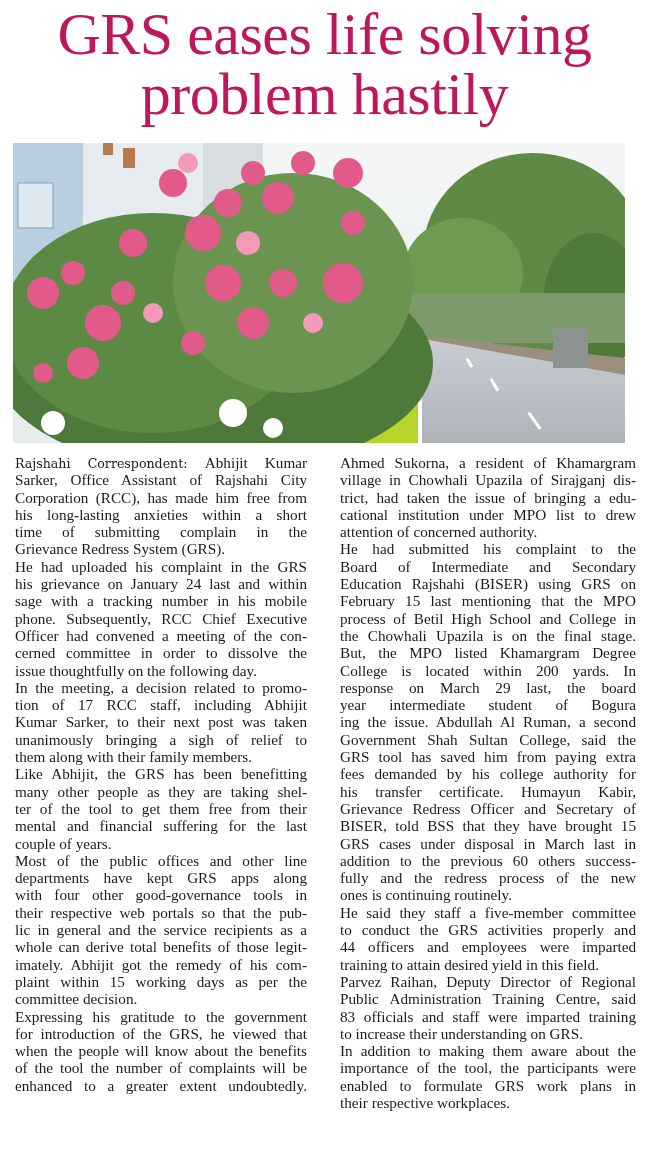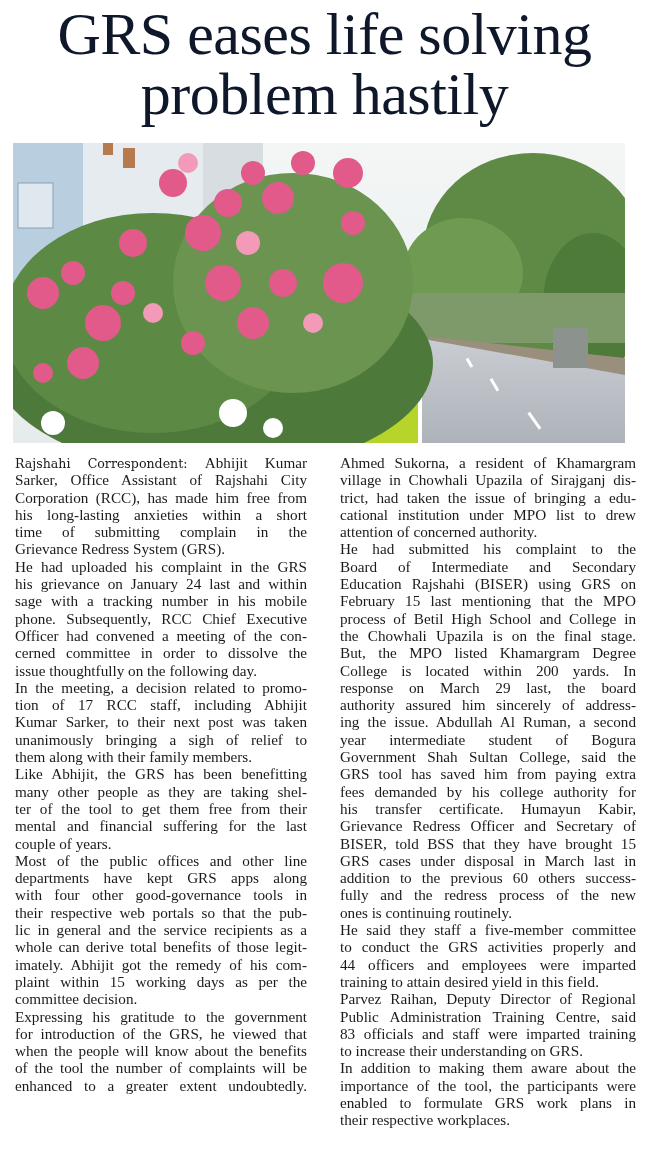--- a/index.html
+++ b/index.html
@@ -1,17 +1,17 @@
 <!DOCTYPE html>
 <html><head>
 <meta charset="utf-8">
 <style>
   html, body { margin: 0; padding: 0; background: #ffffff; }
   body { width: 649px; height: 1171px; position: relative; overflow: hidden; font-family: "DejaVu Serif", "Liberation Serif", serif; color: #1a1a1a; }
-  .headline { position: absolute; left: 0; top: 4px; width: 649px; text-align: center; font-family: "Liberation Serif", serif; font-size: 60px; line-height: 60px; color: #0f172a; letter-spacing: -0.5px; }
+  .headline { position: absolute; left: 0; top: 4px; width: 649px; text-align: center; font-family: "Liberation Serif", serif; font-size: 60px; line-height: 60px; color: #be185d; letter-spacing: -0.5px; }
   .headline div { white-space: nowrap; }
   .photo { position: absolute; left: 13px; top: 143px; width: 612px; height: 300px; overflow: hidden; background: #e8eef0; }
   .photo svg { display: block; }
   .col { position: absolute; top: 454px; }
   .col-left { left: 15px; width: 292px; }
   .col-right { left: 340px; width: 296px; }
   .line { height: 17.3px; line-height: 17.3px; font-size: 13.6px; white-space: nowrap; text-align: justify; text-align-last: justify; overflow: hidden; font-family: "Liberation Serif", serif; font-size: 15.2px; }
   .line.last { text-align-last: left; }
   .bold { font-weight: normal; font-family: "DejaVu Serif", serif; font-size: 12.6px; }
 </style>
@@ -145,23 +145,22 @@
     <div class="line last">attention of concerned authority.</div>
     <div class="line">He had submitted his complaint to the</div>
     <div class="line">Board of Intermediate and Secondary</div>
     <div class="line">Education Rajshahi (BISER) using GRS on</div>
     <div class="line">February 15 last mentioning that the MPO</div>
     <div class="line">process of Betil High School and College in</div>
     <div class="line">the Chowhali Upazila is on the final stage.</div>
     <div class="line">But, the MPO listed Khamargram Degree</div>
     <div class="line">College is located within 200 yards. In</div>
     <div class="line">response on March 29 last, the board</div>
-    <div class="line">authority assured him sincerely of address-</div>
+    <div class="line">year intermediate student of Bogura</div>
     <div class="line">ing the issue. Abdullah Al Ruman, a second</div>
-    <div class="line">year intermediate student of Bogura</div>
     <div class="line">Government Shah Sultan College, said the</div>
     <div class="line">GRS tool has saved him from paying extra</div>
     <div class="line">fees demanded by his college authority for</div>
     <div class="line">his transfer certificate. Humayun Kabir,</div>
     <div class="line">Grievance Redress Officer and Secretary of</div>
     <div class="line">BISER, told BSS that they have brought 15</div>
     <div class="line">GRS cases under disposal in March last in</div>
     <div class="line">addition to the previous 60 others success-</div>
     <div class="line">fully and the redress process of the new</div>
     <div class="line last">ones is continuing routinely.</div>

